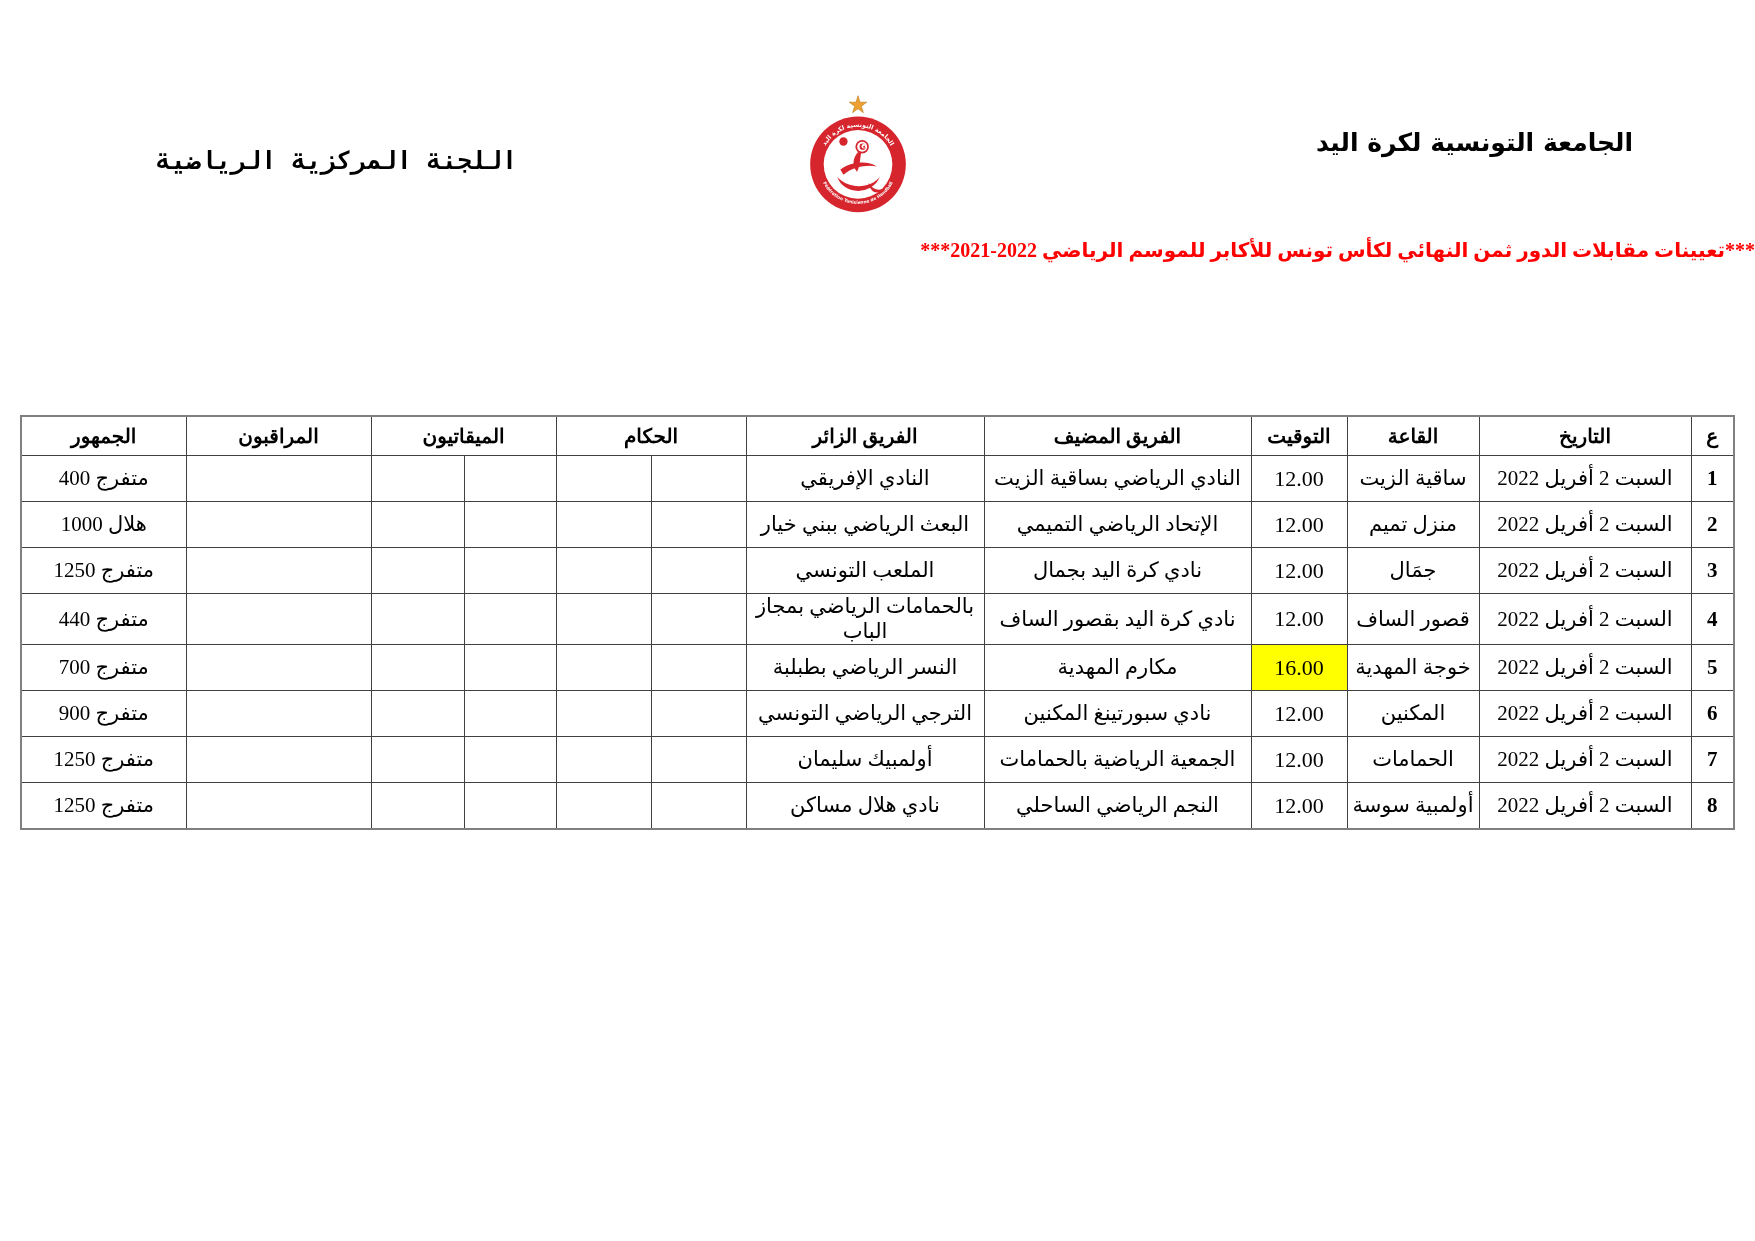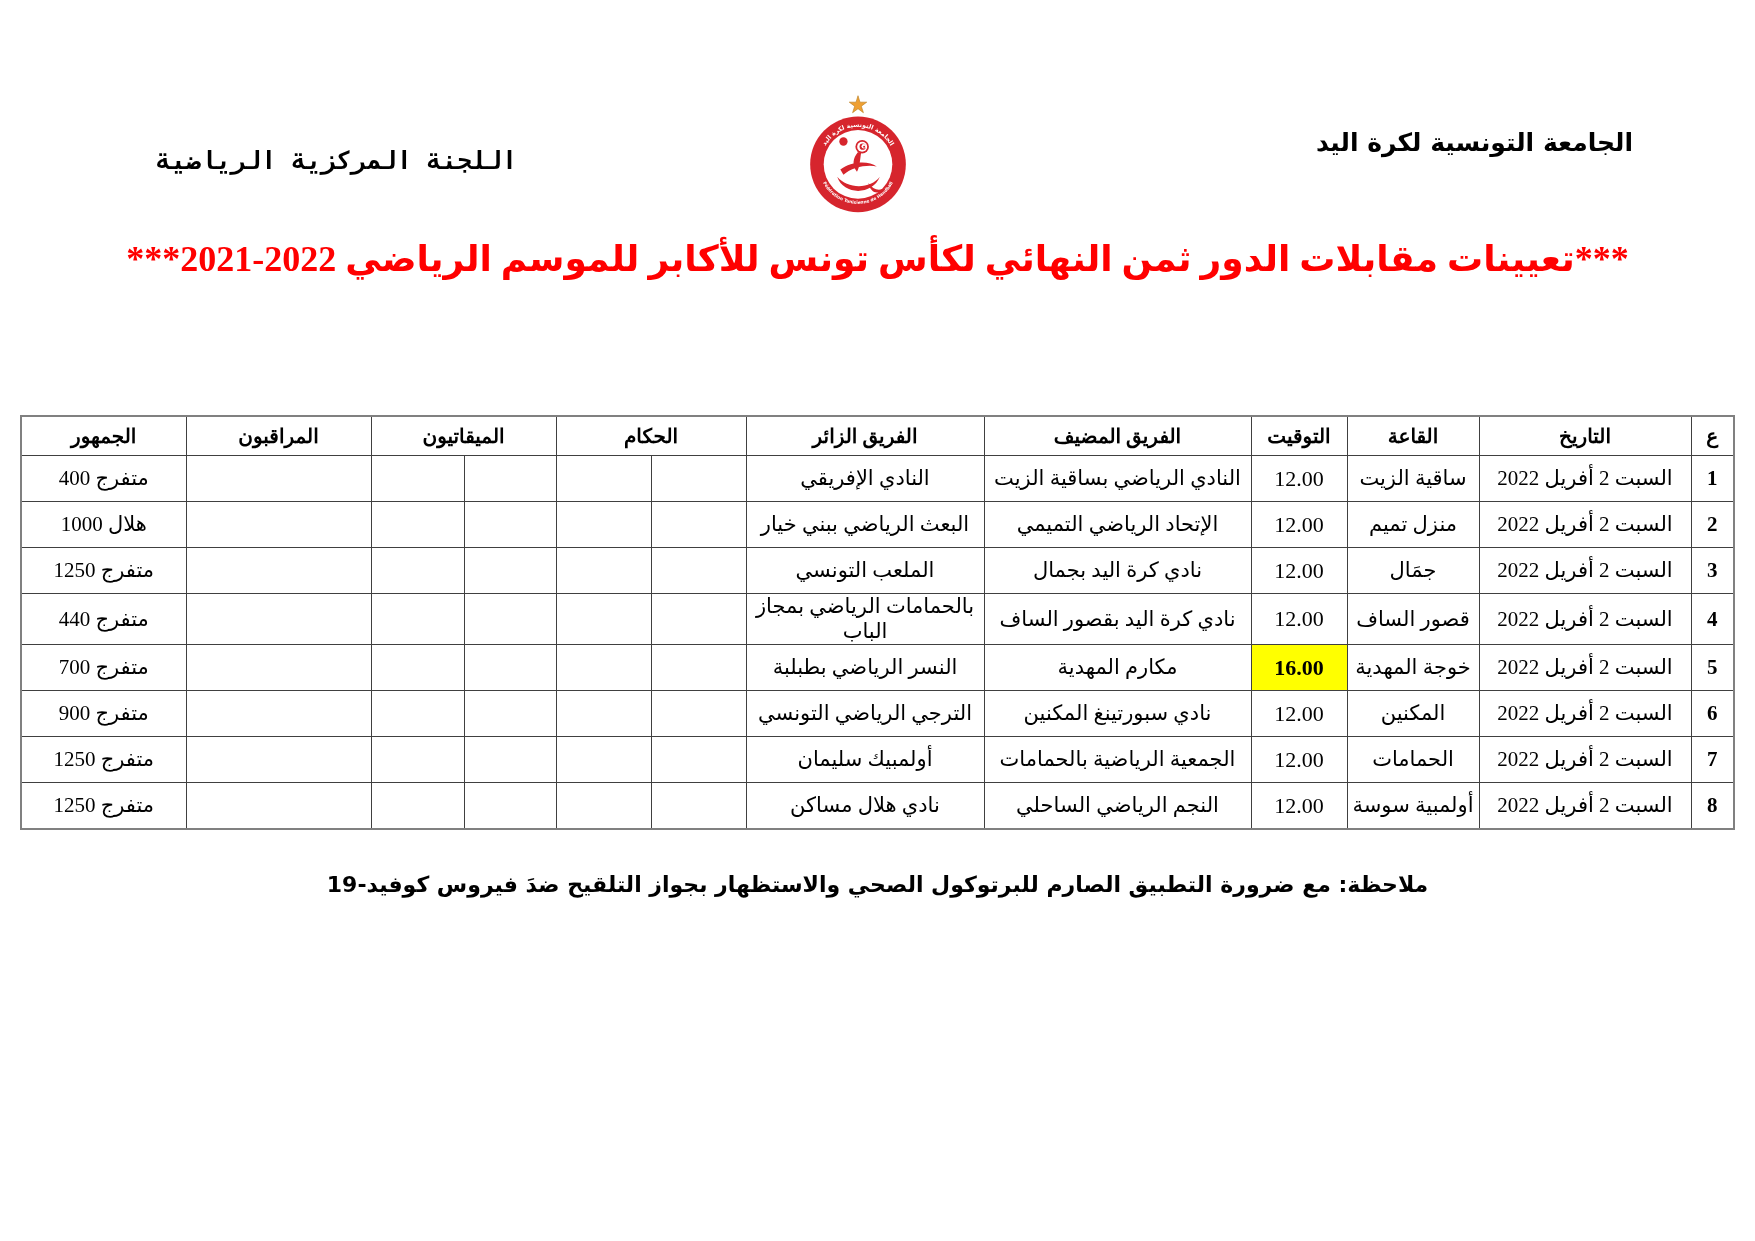--- a/index.html
+++ b/index.html
@@ -19,42 +19,42 @@
   }
   .org-left{
     position:absolute;top:146px;left:156px;
     font-size:25px;font-weight:bold;direction:rtl;
     font-family:Liberation Mono, monospace;
   }
   .logo-wrap{position:absolute;top:93px;left:806px;width:104px;height:124px;}
   
   .doc-title{
     position:absolute;top:238px;left:0;width:100%;
-    text-align:center;direction:rtl;
-    color:#FF0000;font-weight:bold;font-size:36px;
+    direction:rtl;
+    color:#FF0000;font-weight:bold;font-size:20px;
     font-family:"Liberation Serif","DejaVu Sans",serif;
   }
   
   table.match-table{
     position:absolute;top:415px;left:20px;
     width:1713px;direction:rtl;
     border-collapse:collapse;table-layout:fixed;
     border:2px solid #808080;
   }
   .match-table th,.match-table td{
     border:1px solid #404040;
     text-align:center;vertical-align:middle;
     padding:0 4px;overflow:hidden;
     font-size:21px;
   }
   .match-table th{height:38px;font-weight:bold;font-family:Liberation Serif, serif;font-size:20px;}
   .match-table td{height:45px;}
   td.c-num{font-weight:bold;}
   td.c-time{font-size:22px;}
-  td.c-time.hl{background:#FFFF00;font-weight:bold;}
+  td.c-time.hl{background:#FFFF00;font-weight:normal;}
   
   .note{
     position:absolute;top:872px;left:0;width:100%;
     text-align:center;direction:rtl;
     font-weight:bold;font-size:22px;
     font-family:"DejaVu Sans",sans-serif;
   }
 </style>
 </head>
 <body>
@@ -238,15 +238,14 @@
           <td class="c-sub"></td>
           <td class="c-sub"></td>
           <td class="c-sub"></td>
           <td class="c-sub"></td>
           <td class="c-sup"></td>
           <td class="c-aud" dir="ltr">1250 متفرج</td>
         </tr>
       </tbody>
   </table>
 
-  <div class="note" dir="rtl">ملاحظة: مع ضرورة التطبيق الصارم للبرتوكول الصحي والاستظهار بجواز التلقيح ضدَ فيروس كوفيد-19</div>
 
 </div>
 
 </body></html>

